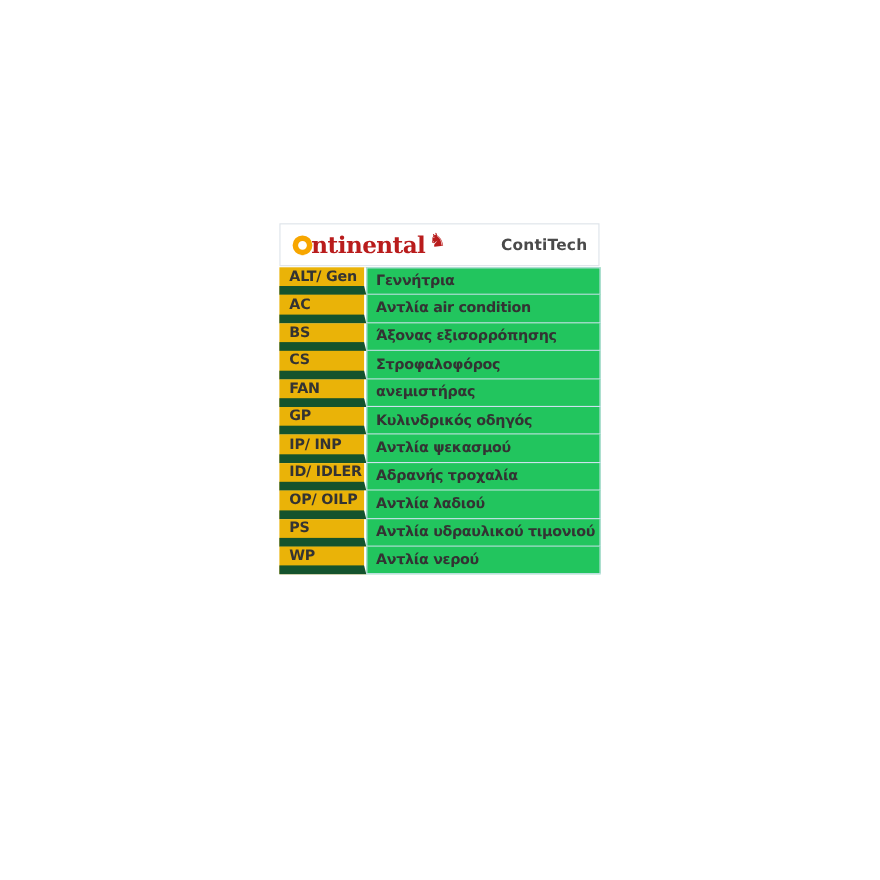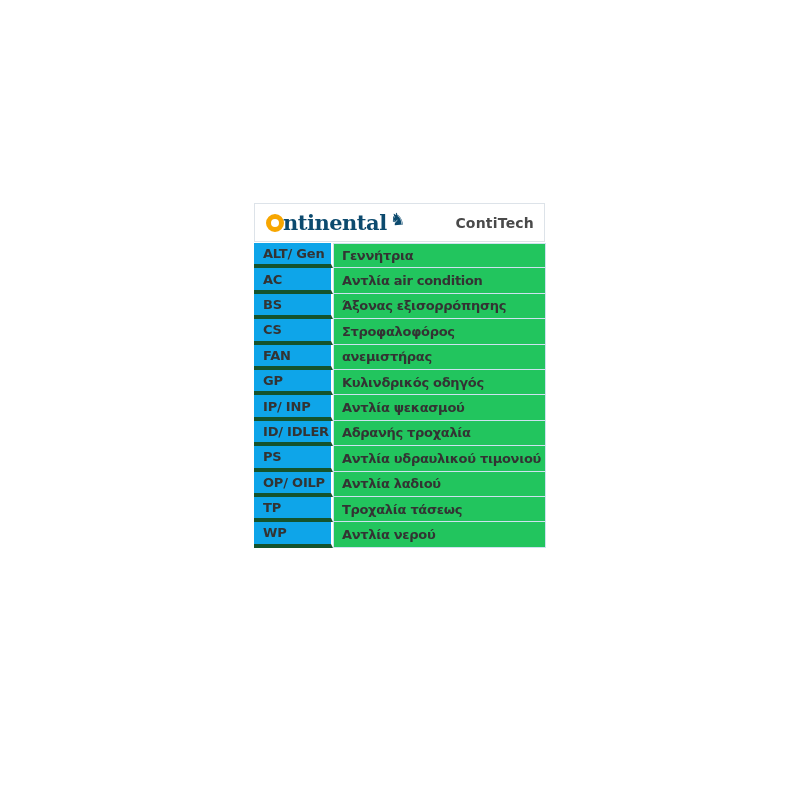--- a/index.html
+++ b/index.html
@@ -28,21 +28,21 @@
     border: 1px solid #dde3e9;
     display: flex;
     align-items: center;
     justify-content: space-between;
     padding: 0 10px 0 11px;
     margin-bottom: 1px;
   }
   .logo {
     display: flex;
     align-items: center;
-    color: #0c4a6e;
+    color: #b91c1c;
   }
   .logo-ring {
     box-sizing: border-box;
     display: inline-block;
     width: 18px;
     height: 18px;
     border: 5px solid #f7a600;
     border-radius: 50%;
     margin-top: 1px;
   }
@@ -76,23 +76,23 @@
     box-sizing: border-box;
     height: 25.4px;
     vertical-align: middle;
     white-space: nowrap;
     color: #333333;
     font-weight: bold;
     font-size: 13px;
   }
   td.code {
     width: 76px;
-    background: #0ea5e9;
+    background: #eab308;
     padding: 0 2px 0 9px;
-    border-bottom: 4px solid #14532d;
+    border-bottom: 8px solid #14532d;
     border-right: 2px solid #ffffff;
     letter-spacing: -0.2px;
   }
   td.desc {
     background: #22c55e;
     padding: 0 4px 0 8px;
     border-left: 1px solid #cde2ef;
     border-right: 1px solid #cde2ef;
     border-bottom: 1px solid #cde2ef;
     letter-spacing: -0.3px;
@@ -153,33 +153,29 @@
     <td class="code">IP/ INP</td>
     <td class="desc">Αντλία ψεκασμού</td>
   </tr>
 
   <tr>
     <td class="code">ID/ IDLER</td>
     <td class="desc">Αδρανής τροχαλία</td>
   </tr>
 
   <tr>
-    <td class="code">PS</td>
-    <td class="desc">Αντλία υδραυλικού τιμονιού</td>
-  </tr>
-
-  <tr>
     <td class="code">OP/ OILP</td>
     <td class="desc">Αντλία λαδιού</td>
   </tr>
 
   <tr>
-    <td class="code">TP</td>
-    <td class="desc">Τροχαλία τάσεως</td>
+    <td class="code">PS</td>
+    <td class="desc">Αντλία υδραυλικού τιμονιού</td>
   </tr>
+
 
   <tr>
     <td class="code">WP</td>
     <td class="desc">Αντλία νερού</td>
   </tr>
 </tbody>
   </table>
 
 </div>
 

